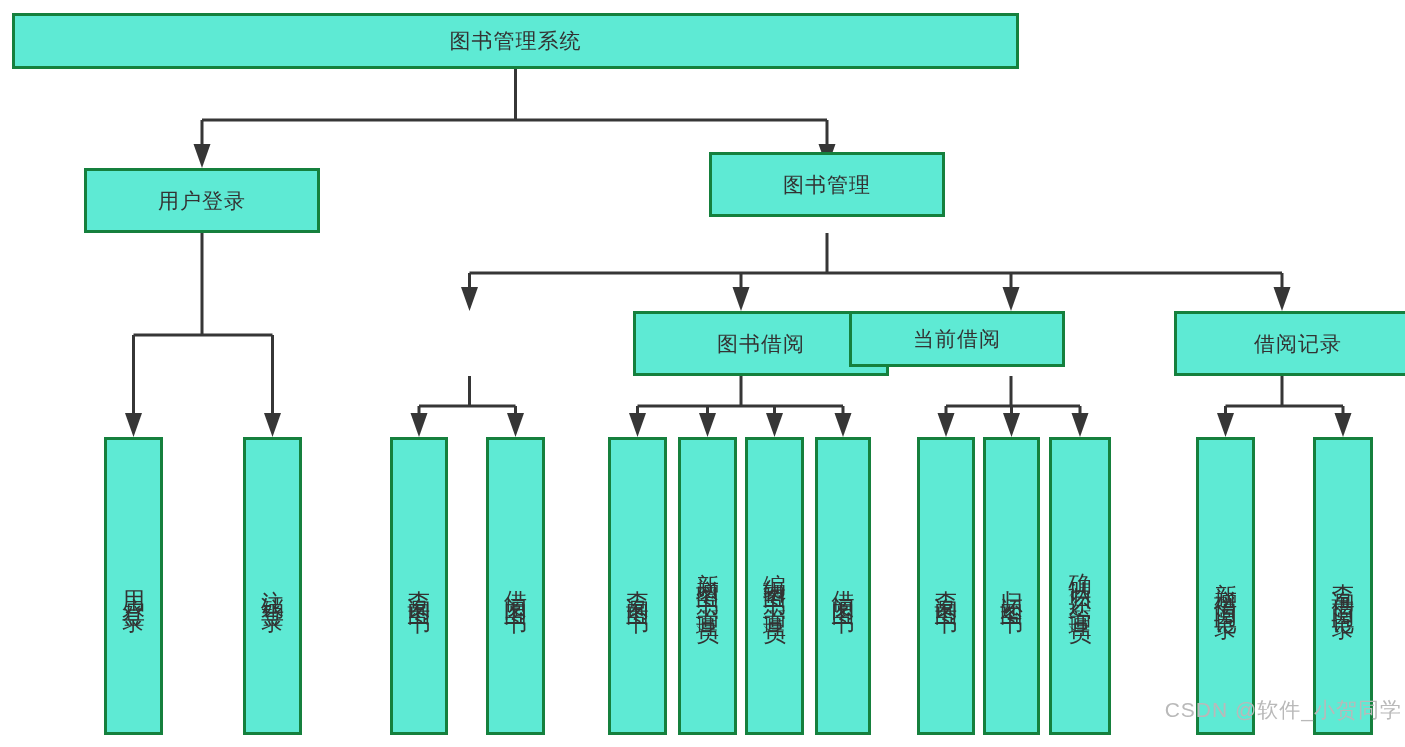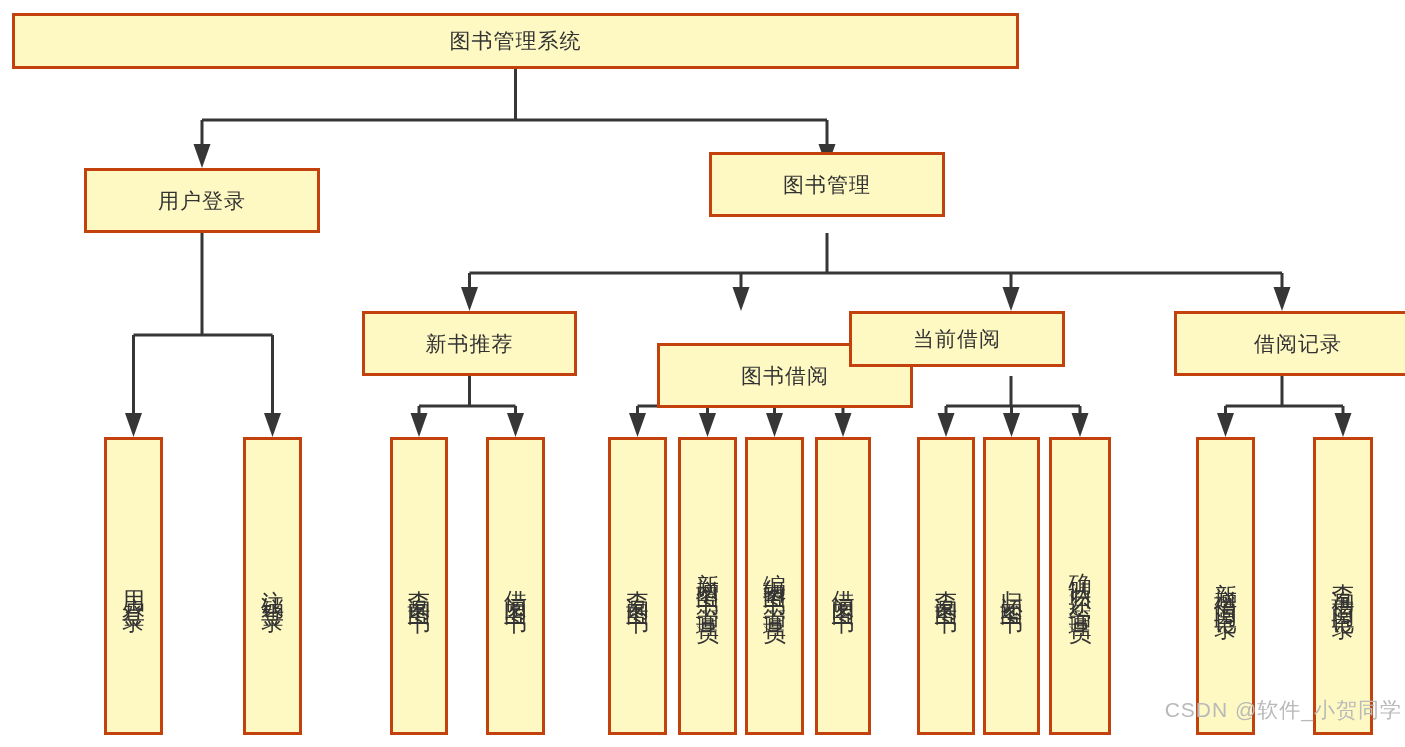--- a/index.html
+++ b/index.html
@@ -13,22 +13,22 @@
   }
   svg.connectors {
     position: absolute;
     left: 0; top: 0;
     width: 1405px; height: 747px;
     z-index: 1;
   }
   .node {
     position: absolute;
     box-sizing: border-box;
-    border: 3px solid #c2410c;
-    background: #fef9c3;
+    border: 3px solid #15803d;
+    background: #5eead4;
     color: #333333;
     display: flex;
     align-items: center;
     justify-content: center;
     z-index: 2;
   }
   .h-node {
     font-size: 21px;
     letter-spacing: 1px;
     white-space: nowrap;
@@ -85,22 +85,21 @@
       <polygon points="1217,413 1234,413 1225.5,437"></polygon>
       <polygon points="1334.5,413 1351.5,413 1343,437"></polygon>
     </g>
   </svg>
 
   <div class="node h-node" style="left:12px; top:13px; width:1007px; height:56px;">图书管理系统</div>
 
   <div class="node h-node" style="left:84px; top:168px; width:236px; height:65px;">用户登录</div>
   <div class="node h-node" style="left:709px; top:152px; width:236px; height:65px;">图书管理</div>
 
-  <div class="node h-node" style="left:362px; top:311px; width:215px; height:65px;">新书推荐</div>
-  <div class="node h-node" style="left:657px; top:311px; width:256px; height:65px;margin-top:32px;">图书借阅</div>
+  <div class="node h-node" style="left:633px; top:311px; width:256px; height:65px;">图书借阅</div>
   <div class="node h-node" style="left:849px; top:311px; width:216px; height:56px;">当前借阅</div>
   <div class="node h-node" style="left:1174px; top:311px; width:248px; height:65px;">借阅记录</div>
 
   <div class="node v-node" style="left:104px; top:437px; width:59px; height:298px;">用户登录</div>
   <div class="node v-node" style="left:243px; top:437px; width:59px; height:298px;">注销登录</div>
 
   <div class="node v-node" style="left:390px; top:437px; width:58px; height:298px;">查询图书</div>
   <div class="node v-node" style="left:486px; top:437px; width:59px; height:298px;">借阅图书</div>
 
   <div class="node v-node" style="left:608px; top:437px; width:59px; height:298px;">查询图书</div>

